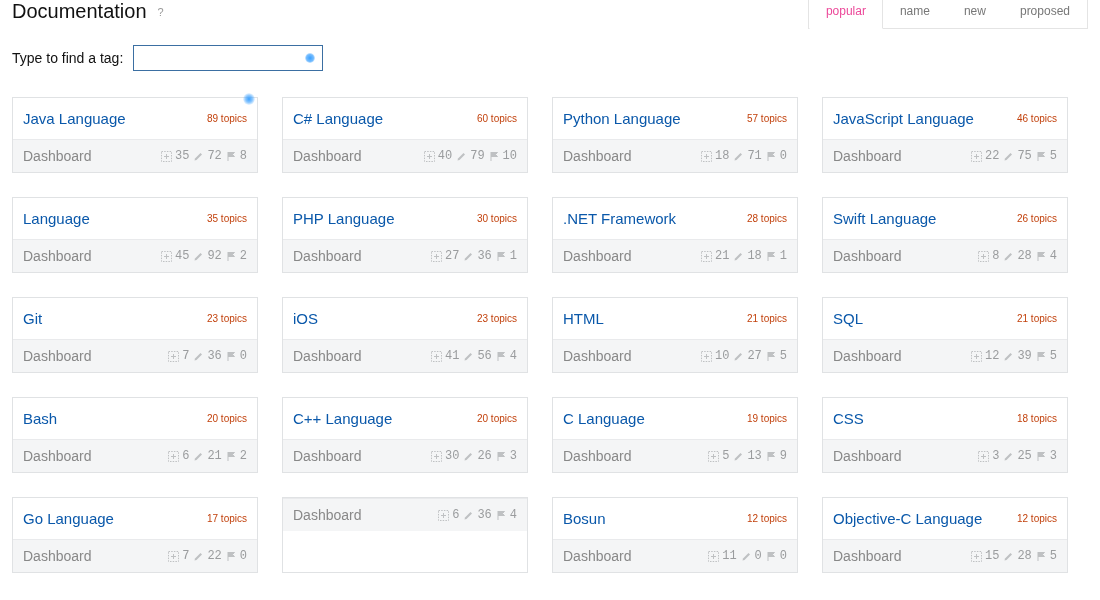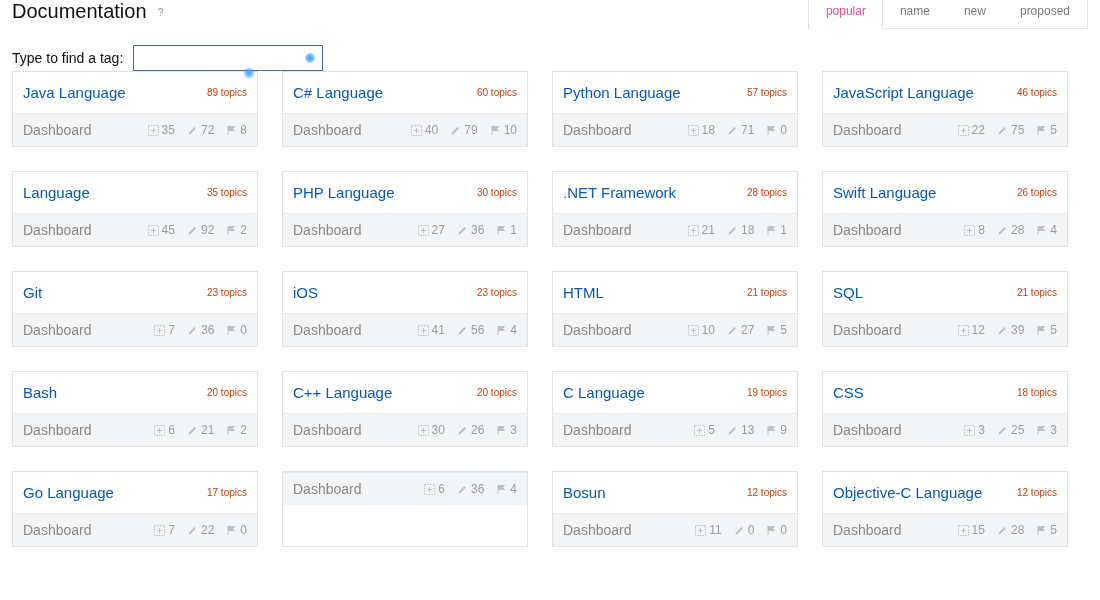--- a/index.html
+++ b/index.html
@@ -47,20 +47,21 @@
     border-bottom: 1px solid #fff;
     margin-bottom:-1px;
     border-top-color:#fff;
   }
   .sort-tabs .sort-tab:first-child.active{ border-left:1px solid transparent; }
 
   .search-row {
     display: flex;
     align-items: center;
     gap: 10px;
+    margin-bottom: 26px;
   }
   .search-label { font-size: 14px; color: #111; }
   .search-box {
     position: relative;
   }
   .search-input {
     width: 190px;
     height: 26px;
     border: 1px solid #3b6fa2;
     padding: 2px 6px;
@@ -105,21 +106,21 @@
   .card-topics { color: #c2410c; font-size: 10px; }
   .card-bottom {
     display: flex;
     justify-content: space-between;
     align-items: center;
     padding: 8px 10px 8px 10px;
     background: #f4f5f6;
     border-top: 1px solid #e9eaec;
   }
   .dash-link { color: #888; font-size: 14px; cursor: pointer; }
-  .stats { display: flex; align-items: center; gap: 12px; }
+  .stats { display: flex; align-items: center; gap: 4px; font-family: Liberation Mono, monospace; }
   .stat { display: inline-flex; align-items: center; gap: 3px; color: #a6a7a8; font-size: 12px; }
   .stat span.num { color: #9a9c9e; }
   .icon { display:inline-block; color:#bfc1c3; }
   svg { display:block; }
 </style>
 </head>
 <body>
 
 <div class="page">
   <div class="header-row">

